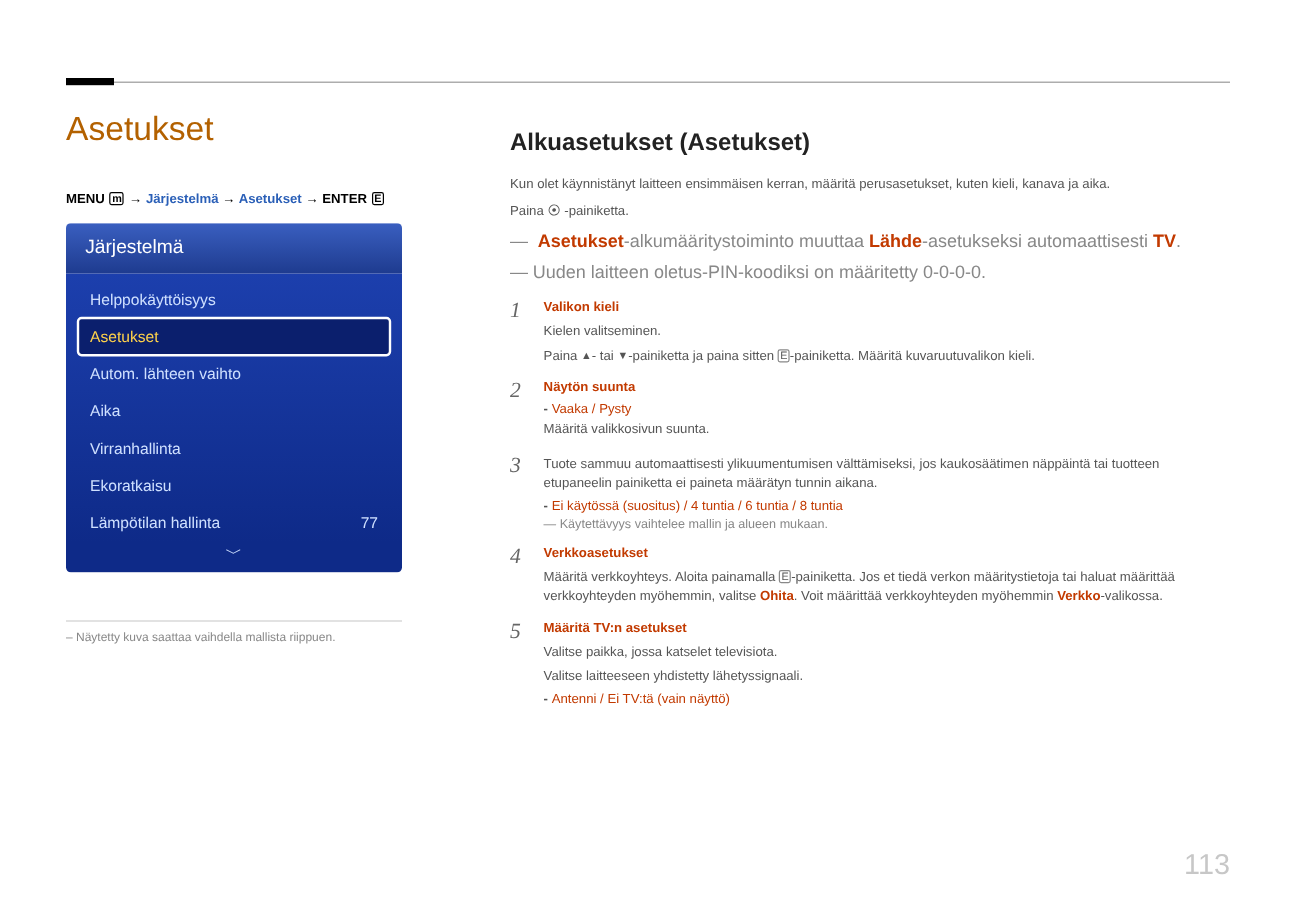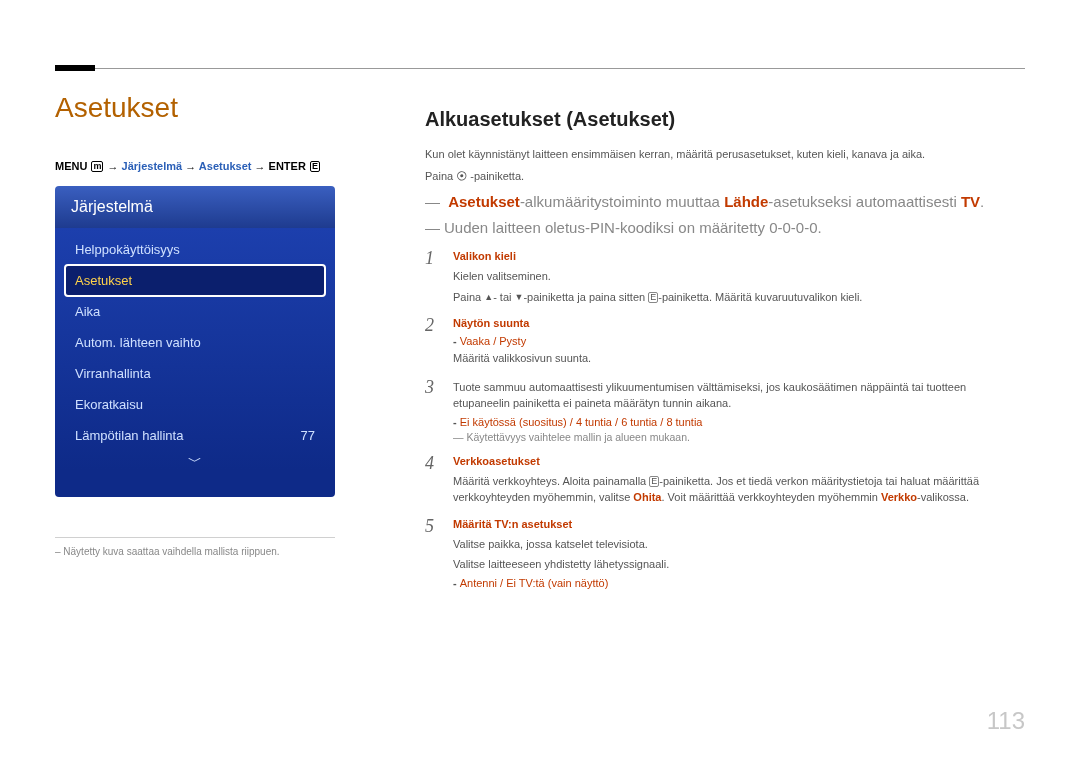--- a/index.html
+++ b/index.html
@@ -78,21 +78,21 @@
     margin-bottom: 10px;
   }
   .menu-header {
     background: linear-gradient(#3a5fc0, #1e3b8f);
     color: #fff;
     font-size: 16px;
     padding: 12px 16px;
   }
   .menu-body {
     background: linear-gradient(#1c3fad, #0e2a88 90%);
-    padding: 6px 10px 20px 10px;
+    padding: 6px 10px 0 10px;
   }
   .menu-item {
     color: #cfe0ff;
     font-size: 13px;
     padding: 8px 10px;
     border-radius: 3px;
     display: flex;
     justify-content: space-between;
     align-items: center;
   }
@@ -220,24 +220,24 @@
     <div class="menu-panel">
       <div class="menu-header">Järjestelmä</div>
       <div class="menu-body">
         <div class="menu-item">
           <span>Helppokäyttöisyys</span>
         </div>
         <div class="menu-item selected">
           <span>Asetukset</span>
         </div>
         <div class="menu-item">
+          <span>Autom. lähteen vaihto</span>
+        </div>
+        <div class="menu-item">
           <span>Aika</span>
-        </div>
-        <div class="menu-item">
-          <span>Autom. lähteen vaihto</span>
         </div>
         <div class="menu-item">
           <span>Virranhallinta</span>
         </div>
         <div class="menu-item">
           <span>Ekoratkaisu</span>
         </div>
         <div class="menu-item">
           <span>Lämpötilan hallinta</span>
           <span class="menu-value">77</span>

